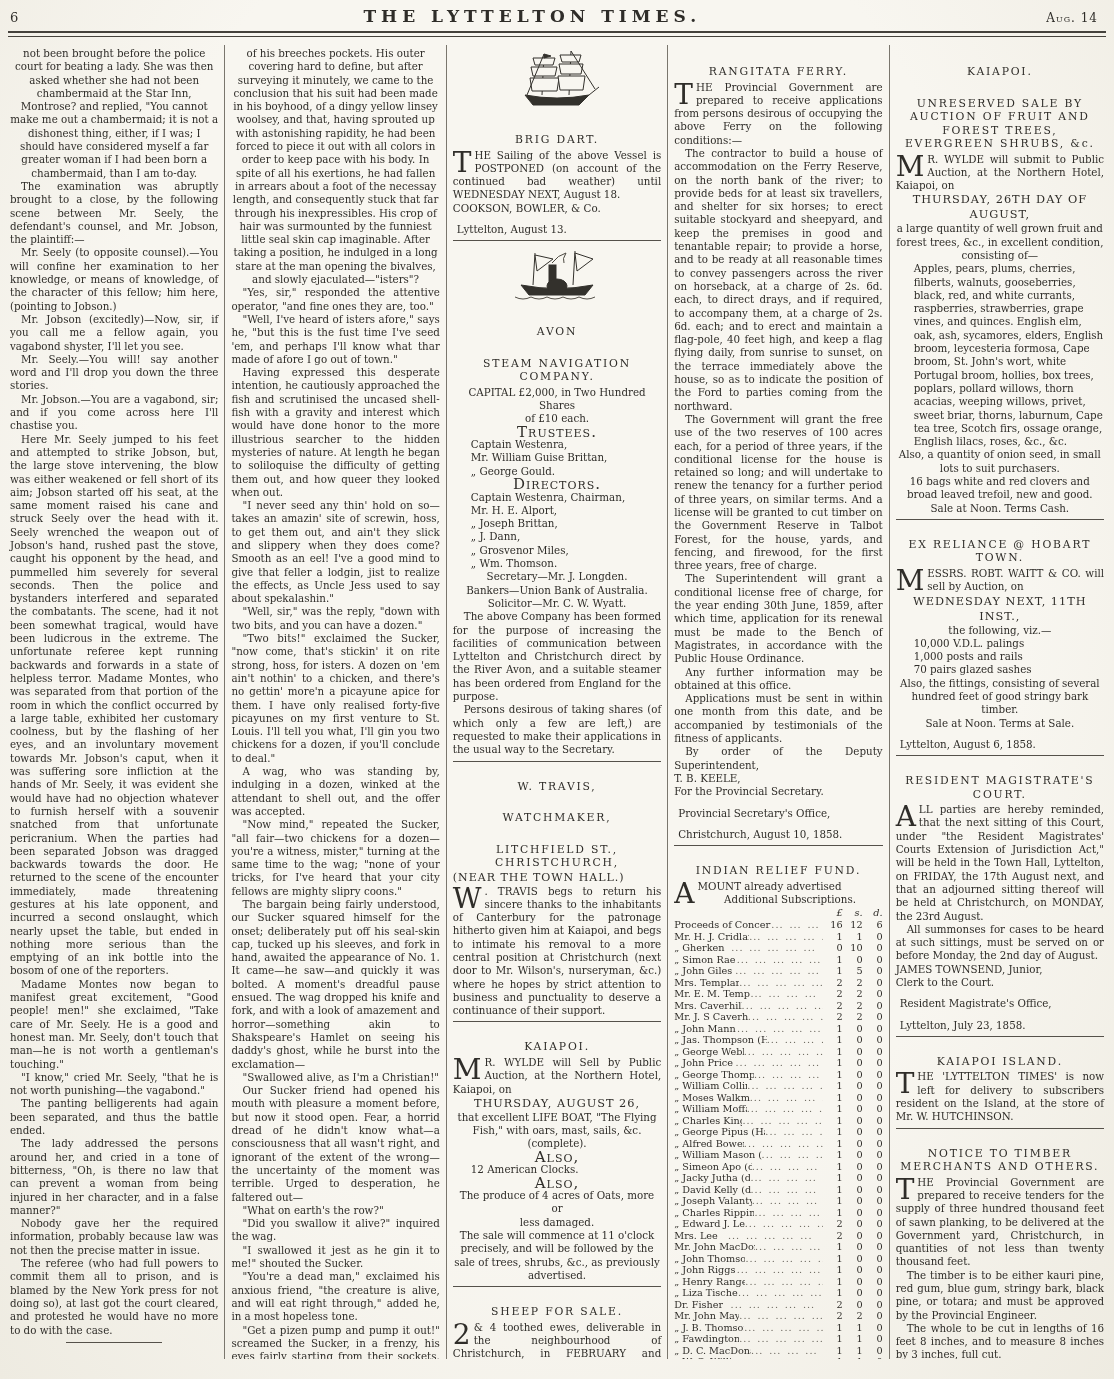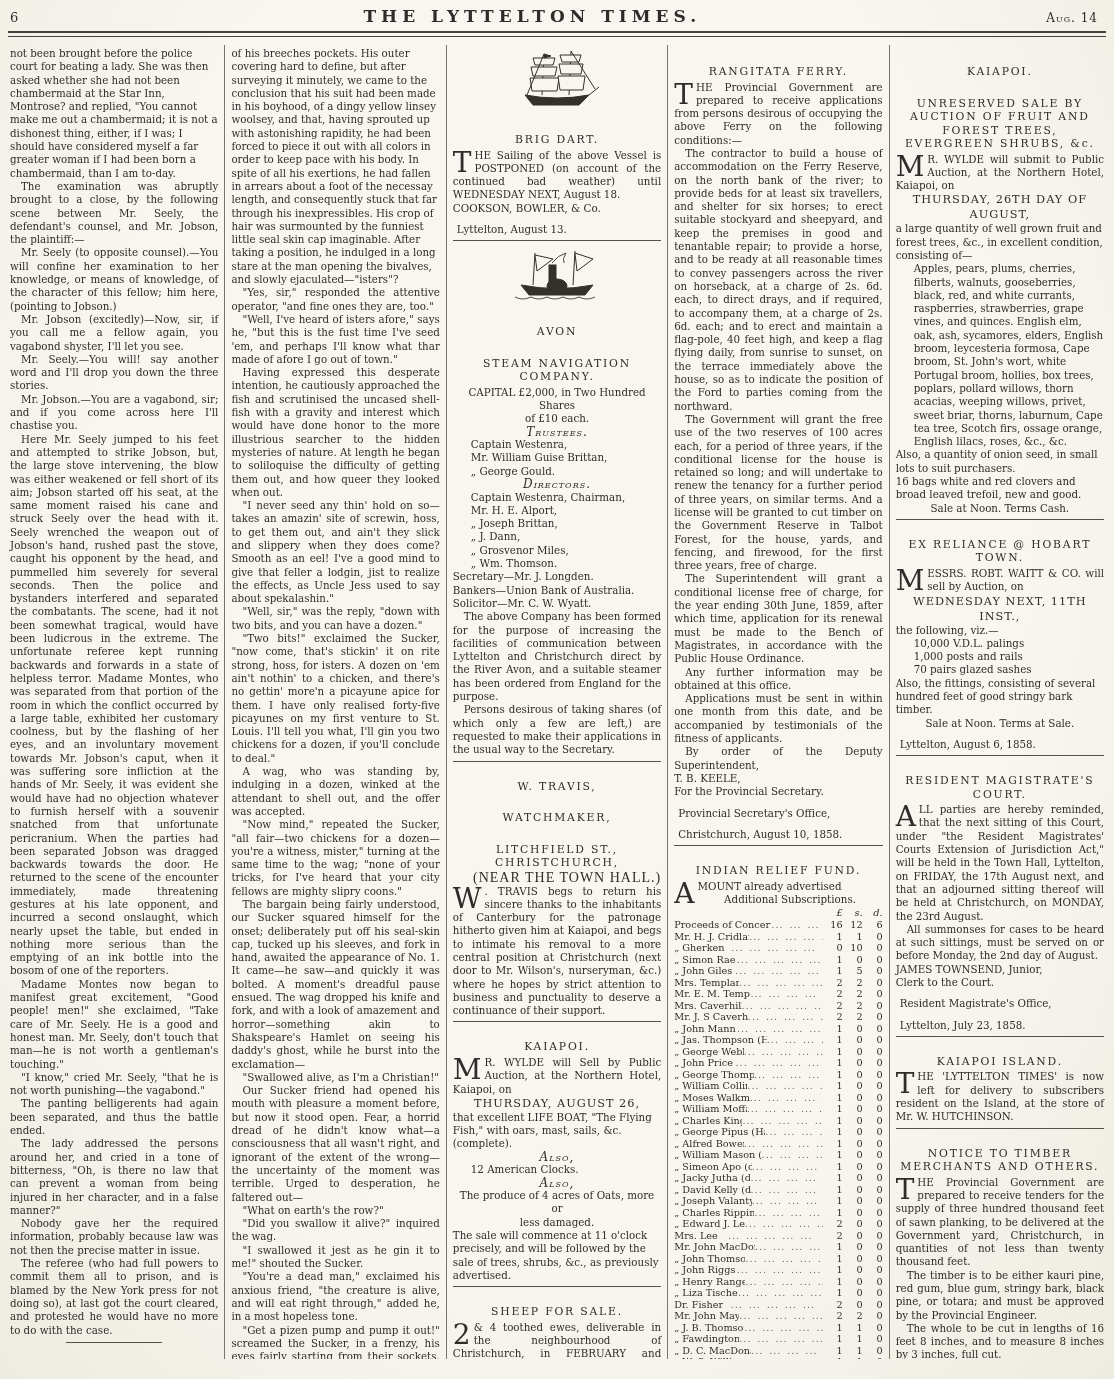--- a/index.html
+++ b/index.html
@@ -14,30 +14,30 @@
   .mast-rule{height:3px;border-top:2px solid #45423c;border-bottom:1px solid #45423c;margin:5px 8px 0 8px;}
   .columns{display:flex;align-items:stretch;height:1322px;padding:8px 4px 0 4px;box-sizing:border-box;}
   .column{flex:1 1 0;padding:2px 6px;border-right:1px solid #7a766d;overflow:hidden;min-width:0;}
   .column:last-child{border-right:none;}
   .article{margin-bottom:2px;}
   
   .rule-full{border-top:1px solid #55514a;margin:4px 0 4px 0;}
   .rule-short{width:96px;border-top:1px solid #55514a;margin:5px auto 4px auto;}
   
   .hd-h{text-align:center;font-size:10.8px;line-height:13.5px;letter-spacing:1.8px;margin:18px 0 2px 0;}
-  .hd-sub{text-align:right;font-size:14px;line-height:11px;letter-spacing:1px;margin:1px 0 2px 0;font-family:Liberation Serif, serif;}
+  .hd-sub{text-align:left;font-size:11px;line-height:11px;letter-spacing:1px;margin:1px 0 2px 0;}
   
   .b-p,.b-pd{text-align:justify;font-size:10.3px;line-height:13.3px;}
   .b-p{text-indent:11px;}
   .b-pd{text-indent:0;}
   .dropcap{float:left;font-size:28px;line-height:23px;padding:2px 3px 0 0;}
   .b-c{text-align:center;font-size:10.3px;line-height:13.3px;}
   .b-cb{text-align:center;font-size:11.3px;line-height:15px;letter-spacing:1px;}
-  .b-cs{text-align:center;font-size:12px;line-height:12.5px;font-variant:small-caps;letter-spacing:1px;font-style:italic;}
-  .b-l{font-size:10.3px;line-height:13.3px;}
+  .b-cs{text-align:center;font-size:15px;line-height:12.5px;font-variant:small-caps;letter-spacing:1px;}
+  .b-l{font-size:10.3px;line-height:13.3px;text-align:center;}
   .b-li{font-size:10.3px;line-height:13.3px;padding-left:18px;}
   .b-sig{text-align:left;font-size:10.3px;line-height:13.3px;padding-right:10px;}
   .b-addr{font-size:10.3px;line-height:13.3px;padding-left:4px;margin-top:8px;}
   
   .sub-table{margin:1px 0;}
   .sub-head{display:flex;justify-content:flex-end;font-size:9.8px;line-height:12px;font-style:italic;}
   .sub-head span{width:20px;text-align:right;}
   .sub-row{display:flex;font-size:9.7px;line-height:11.5px;}
   .sub-name{flex:0 1 auto;white-space:nowrap;overflow:hidden;}
   .sub-leader{flex:1 1 auto;overflow:hidden;white-space:nowrap;color:#6b675e;text-align:center;}

